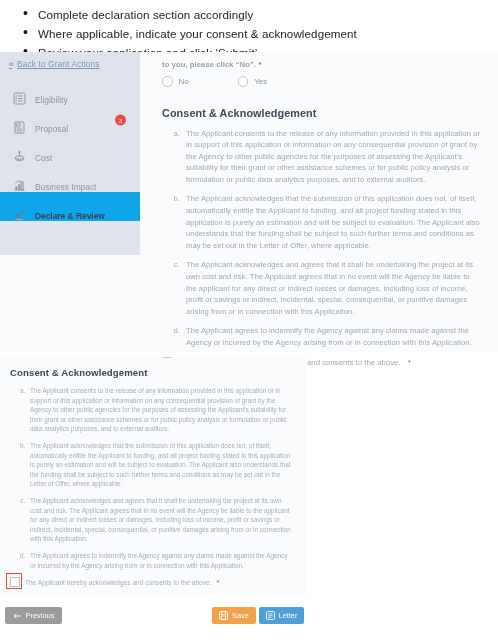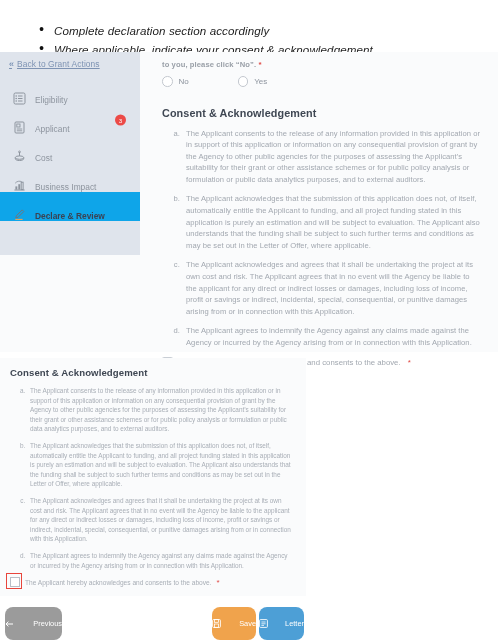--- a/index.html
+++ b/index.html
@@ -10,24 +10,23 @@
     overflow:hidden;
     position:relative;
   }
 
   
   .instructions{
     padding:6px 0 4px 0;
     margin:0;
   }
   .instructions ul{
-    margin:16px;
+    margin:0;
     padding:0 0 0 38px;
     list-style:none;
-    font-style:italic;
   }
   .instructions li{
     position:relative;
     font-size:11.6px;
     color:#1d1d1d;
     line-height:17px;
     margin-bottom:2px;
     letter-spacing:.1px;
   }
   .instructions li::before{
@@ -202,24 +201,24 @@
 
   
   .footer{
     position:absolute;
     left:0;top:600px;
     width:306px;height:36px;
     background:#ffffff;
   }
   .btn{
     position:absolute;
-    display:flex;align-items:center;justify-content:space-between;
+    display:flex;align-items:center;justify-content:center;
     gap:4px;
-    height:33px;
-    border-radius:8px;
+    height:17px;
+    border-radius:2px;
     font-size:7.4px;
     color:#ffffff;
     box-sizing:border-box;
   }
   .btn-prev{left:5px;top:7px;width:57px;background:#9b9b9b;}
   .btn-save{left:212px;top:7px;width:44px;background:#f0a34c;}
   .btn-review{left:259px;top:7px;width:45px;background:#4d9fd6;}
   .btn .bico{display:flex;align-items:center;}
   .btn .bico svg{display:block;}
 </style>
@@ -260,21 +259,21 @@
 
     <div class="nav-item">
       <span class="nav-ico">
         <svg width="13" height="13" viewBox="0 0 13 13">
             <rect x="2" y="1" width="9" height="11" rx="1" fill="none" stroke="#8d949e" stroke-width="1"></rect>
             <rect x="3.8" y="3" width="3.2" height="3" fill="none" stroke="#8d949e" stroke-width=".9"></rect>
             <line x1="3.8" y1="8" x2="9.2" y2="8" stroke="#8d949e" stroke-width=".9"></line>
             <line x1="3.8" y1="9.8" x2="9.2" y2="9.8" stroke="#8d949e" stroke-width=".9"></line>
           </svg>
       </span>
-      <span>Applicant</span>
+      <span>Proposal</span>
       <span class="badge">3</span>
     </div>
 
     <div class="nav-item">
       <span class="nav-ico">
         <svg width="13" height="13" viewBox="0 0 13 13">
             <ellipse cx="6.5" cy="7.6" rx="4.2" ry="1.7" fill="none" stroke="#8d949e" stroke-width="1"></ellipse>
             <path d="M2.3 7.6v1.2c0 .9 1.9 1.7 4.2 1.7s4.2-.8 4.2-1.7V7.6" fill="none" stroke="#8d949e" stroke-width="1"></path>
             <line x1="6.5" y1="2" x2="6.5" y2="5.9" stroke="#8d949e" stroke-width="1"></line>
             <circle cx="6.5" cy="1.9" r=".9" fill="none" stroke="#8d949e" stroke-width=".9"></circle>

